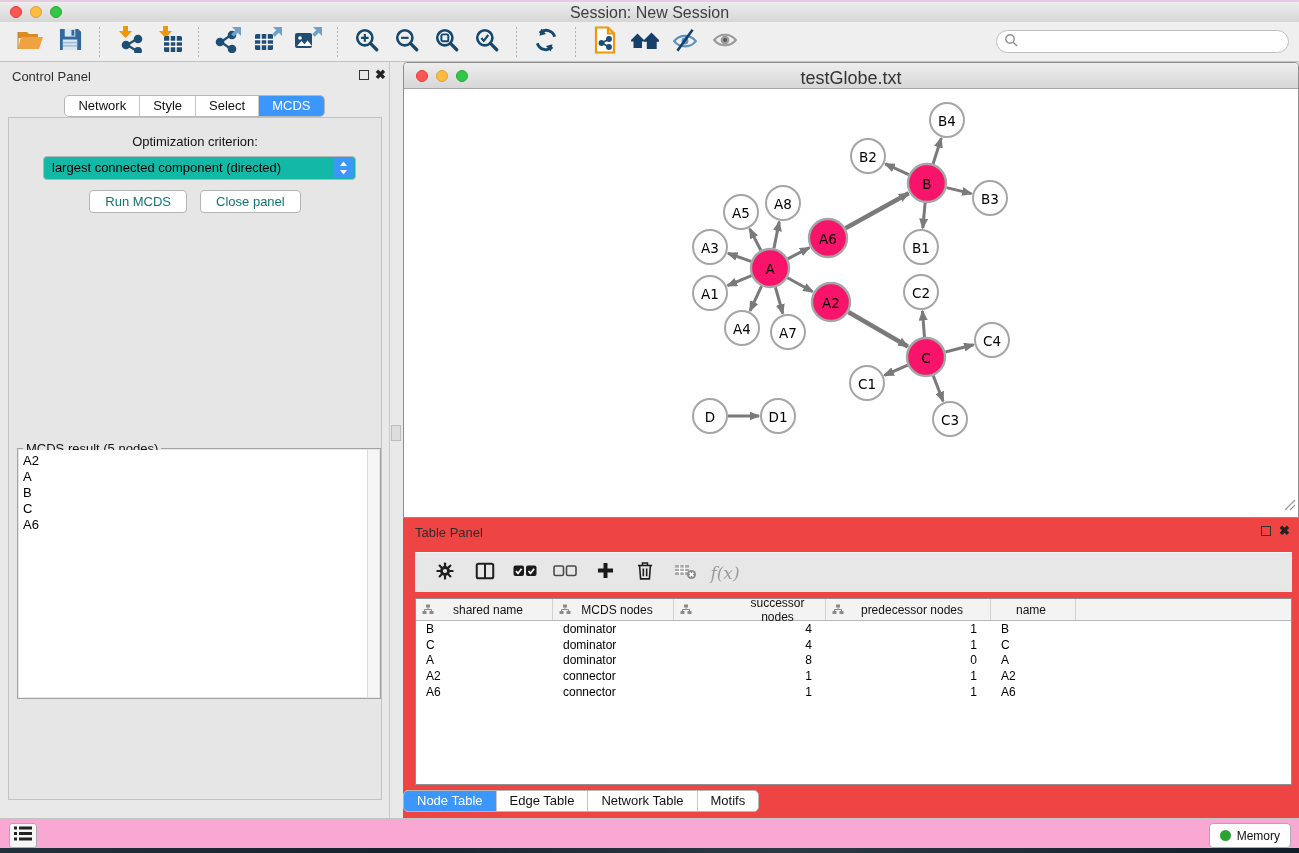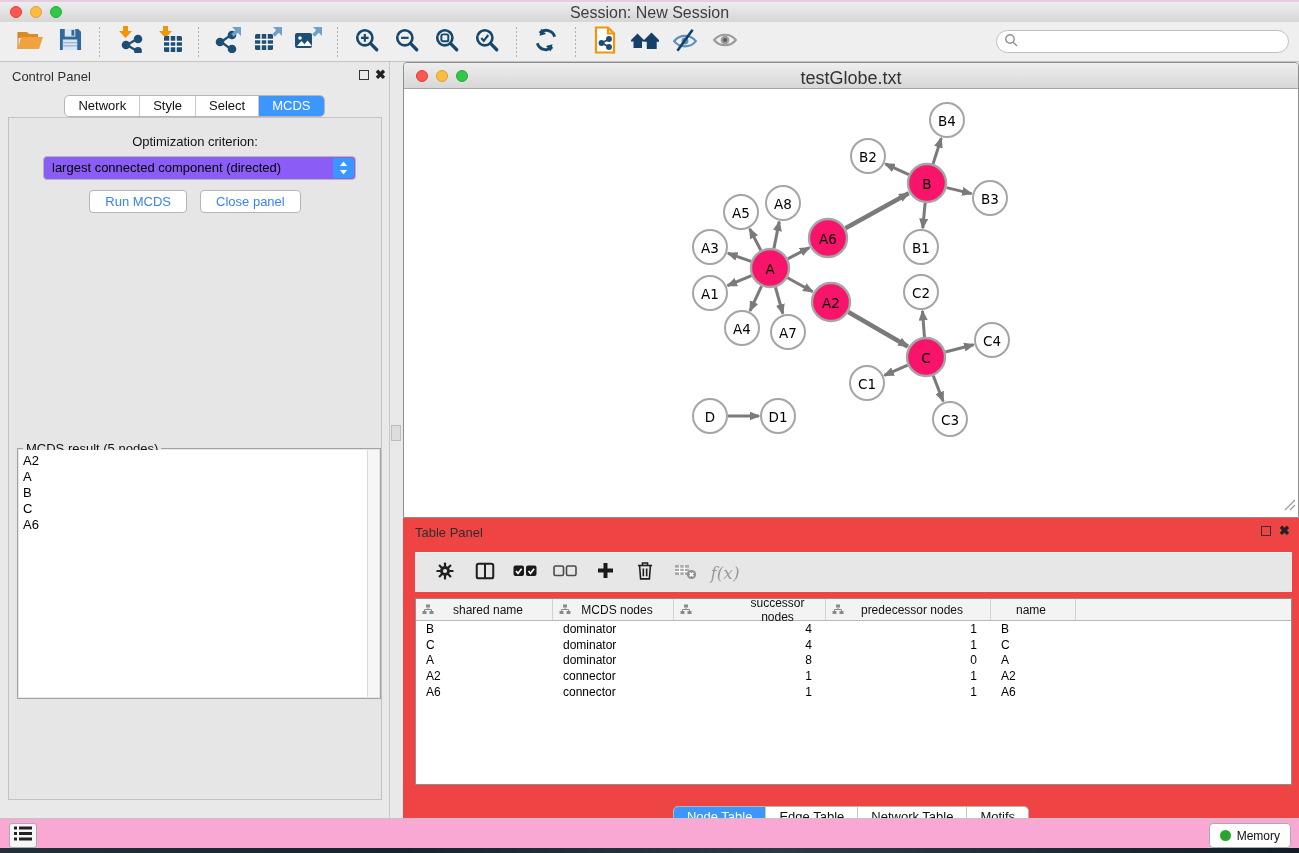--- a/index.html
+++ b/index.html
@@ -25,24 +25,24 @@
   .panel-head .ptitle{position:absolute;left:12px;top:7px;font-size:13px;color:#2E2E2E;}
   .float-ic{position:absolute;top:8px;width:10px;height:10px;border:1.6px solid #333;box-sizing:border-box;cursor:pointer;}
   .close-ic{position:absolute;top:5px;font-size:13px;font-weight:bold;color:#222;cursor:pointer;line-height:16px;}
   .seg{display:inline-flex;border:1px solid #B6B6B6;border-radius:5px;overflow:hidden;background:#fff;height:22px;box-sizing:border-box;}
   .seg-tab{padding:0 13px;font-size:13px;line-height:20px;color:#111;border-right:1px solid #C9C9C9;cursor:pointer;white-space:nowrap;}
   .seg-tab:last-child{border-right:none;}
   .seg-tab.active{background:#3B97FD;color:#fff;}
   .cp-tabs-row{position:absolute;left:0;top:33px;width:100%;display:flex;justify-content:center;}
   .cp-content{position:absolute;left:8px;top:55px;width:374px;height:683px;background:#E6E6E6;border:1px solid #C2C2C2;box-sizing:border-box;}
   .opt-label{position:absolute;left:0;right:0;top:16px;text-align:center;font-size:13px;color:#111;}
-  .selectbox{position:absolute;left:34px;top:38px;width:313px;height:24px;background:#8b5cf6;border:1px solid #B5B5B5;border-radius:4px;box-sizing:border-box;font-size:13px;line-height:22px;padding-left:8px;cursor:pointer;}
+  .selectbox{position:absolute;left:34px;top:38px;width:313px;height:24px;background:#14b8a6;border:1px solid #B5B5B5;border-radius:4px;box-sizing:border-box;font-size:13px;line-height:22px;padding-left:8px;cursor:pointer;}
   .stepper{position:absolute;right:1px;top:1px;bottom:1px;width:21px;background:#3B97FD;border-radius:0 3px 3px 0;display:flex;align-items:center;justify-content:center;}
   .btn-row{position:absolute;left:0;right:0;top:72px;display:flex;justify-content:center;gap:13px;}
-  .mac-btn{background:#fff;border:1px solid #B5B5B5;border-radius:4px;height:23px;font-size:13px;color:#3b82f6;padding:0 15px;line-height:21px;cursor:pointer;box-sizing:border-box;}
+  .mac-btn{background:#fff;border:1px solid #B5B5B5;border-radius:4px;height:23px;font-size:13px;color:#0f766e;padding:0 15px;line-height:21px;cursor:pointer;box-sizing:border-box;}
   .mcds-box{position:absolute;left:8px;top:330px;width:364px;height:251px;border:1px solid #A3A3A3;box-sizing:border-box;padding-left:12px;}
   .mcds-legend{position:absolute;left:5px;top:-8px;background:#E6E6E6;padding:0 3px;font-size:13px;color:#111;}
   .mcds-list{position:absolute;left:1px;top:1px;right:12px;bottom:1px;background:#fff;font-size:13px;padding:3px 0 0 4px;}
   .mcds-list div{line-height:16px;}
   .mcds-scroll{position:absolute;top:1px;bottom:1px;right:1px;width:11px;background:#F6F6F6;border-left:1px solid #DADADA;}
   
   .net-window{position:absolute;left:403px;top:62px;width:896px;height:456px;background:#fff;border:1px solid #8E8E8E;box-sizing:border-box;border-radius:4px 4px 0 0;}
   .net-title{position:absolute;left:0;top:0;width:100%;height:26px;background:linear-gradient(#EEEEEE,#D7D7D7);border-bottom:1px solid #A6A6A6;border-radius:4px 4px 0 0;box-sizing:border-box;}
   .net-title .title{position:absolute;left:0;right:0;top:5px;text-align:center;font-size:18px;color:#333;}
   .net-title .lights{top:7px;left:12px;}
@@ -53,21 +53,21 @@
   .tp-toolbar{position:absolute;left:12px;top:34px;width:877px;height:40px;background:#E7E7E7;border-top:1px solid #F6F6F6;display:flex;align-items:center;padding-left:10px;box-sizing:border-box;}
   .tpbtn{width:30px;height:30px;display:flex;align-items:center;justify-content:center;margin:0 5px;cursor:pointer;}
   .tpbtn.disabled{cursor:default;}
   .fx{font-family:"DejaVu Serif",serif;font-style:italic;color:#9B9B9B;font-size:17px;}
   .tbl{position:absolute;left:12px;top:80px;width:877px;height:187px;background:#fff;border:1px solid #8E8E8E;box-sizing:border-box;overflow:hidden;}
   .tbl-head{display:flex;height:21px;background:#F3F3F3;border-bottom:1px solid #B9B9B9;}
   .th{display:flex;align-items:center;font-size:12px;color:#111;border-right:1px solid #D2D2D2;box-sizing:border-box;padding-left:6px;}
   .th .th-label{flex:1;text-align:center;padding-right:10px;}
   .tr{display:flex;height:15.7px;align-items:center;cursor:default;}
   .td{font-size:12px;color:#000;box-sizing:border-box;overflow:hidden;white-space:nowrap;}
-  .tp-tabs{position:absolute;left:0;top:272px;width:100%;display:flex;justify-content:center;margin-top:16px;}
+  .tp-tabs{position:absolute;left:0;top:272px;width:100%;display:flex;}
   
   .statusbar{position:absolute;left:0;top:818px;width:100%;height:30px;background:#f9a8d4;border-top:1px solid #C4C4C4;box-sizing:border-box;}
   .list-btn{position:absolute;left:9px;top:4px;width:26px;height:23px;background:#F6F6F6;border:1px solid #ABABAB;border-radius:3px;display:flex;align-items:center;justify-content:center;cursor:pointer;}
   .mem-btn{position:absolute;right:8px;top:4px;height:23px;background:#FDFDFD;border:1px solid #ABABAB;border-radius:4px;display:flex;align-items:center;gap:6px;padding:0 10px;font-size:12px;color:#111;cursor:pointer;}
   .mem-dot{width:11px;height:11px;border-radius:50%;background:#28A52E;}
   .desktop-strip{position:absolute;left:0;top:848px;width:100%;height:5px;background:linear-gradient(90deg,#22303A,#15232E 30%,#2A3A44 60%,#101D27);}
   .div-grip{position:absolute;left:391px;top:425px;width:10px;height:16px;background:#DDDDDD;border:1px solid #BDBDBD;box-sizing:border-box;}
 </style>
 </head>
 <body>

